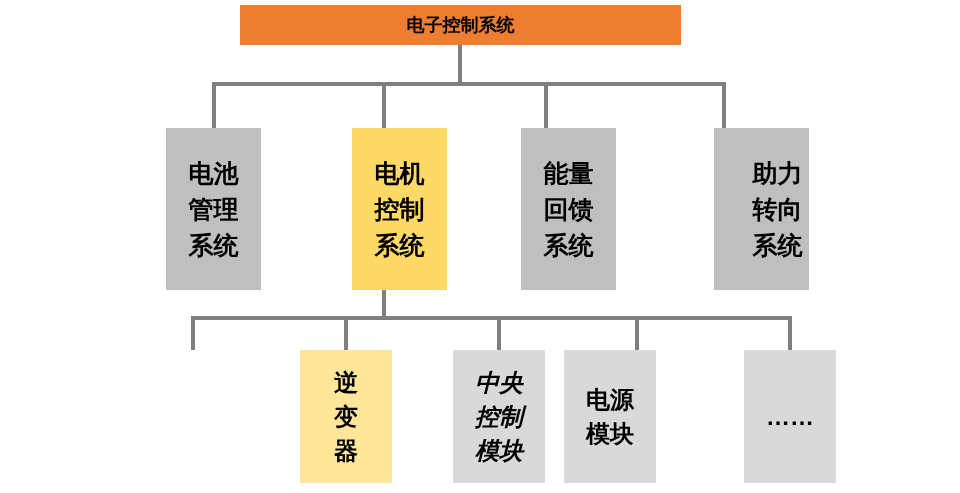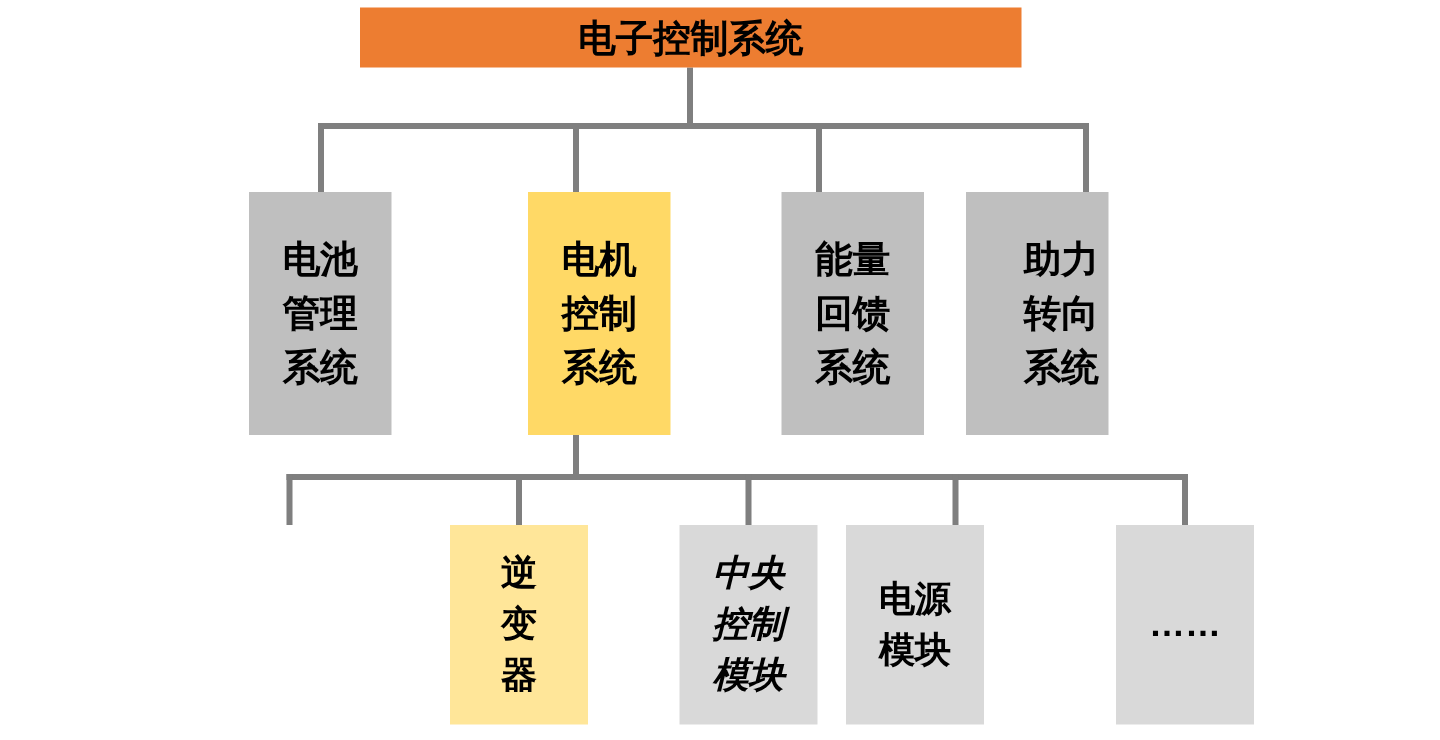--- a/index.html
+++ b/index.html
@@ -20,21 +20,21 @@
     align-items: center;
     justify-content: center;
     text-align: center;
     white-space: pre-line;
     font-weight: bold;
     color: var(--text, #000000);
     box-sizing: border-box;
   }
   .root {
     left: 240px; top: 5px; width: 441px; height: 40px;
-    font-size: 25px;
+    font-size: 18px;
     background: var(--root-bg, #ED7D31);
   }
   .l2 {
     top: 128px; width: 95px; height: 162px;
     font-size: 25px; line-height: 36px;
     background: var(--level2-bg, #BFBFBF);
   }
   .l2.hl { background: var(--level2-highlight, #FFD966); }
   .l3 {
     top: 350px; width: 92px; height: 133px;
@@ -73,21 +73,21 @@
 
   <div class="box l2" style="left:166px;">电池
 管理
 系统</div>
   <div class="box l2 hl" style="left:352px;">电机
 控制
 系统</div>
   <div class="box l2" style="left:500px;margin-left:21px;">能量
 回馈
 系统</div>
-  <div class="box l2" style="left:644px;padding-left:32px;">助力
+  <div class="box l2" style="left:714px;padding-left:32px;">助力
 转向
 系统</div>
 
   <div class="box l3 hl" style="left:300px;">逆
 变
 器</div>
   <div class="box l3" style="left:453px;font-style:italic;">中央
 控制
 模块</div>
   <div class="box l3" style="left:564px;">电源

